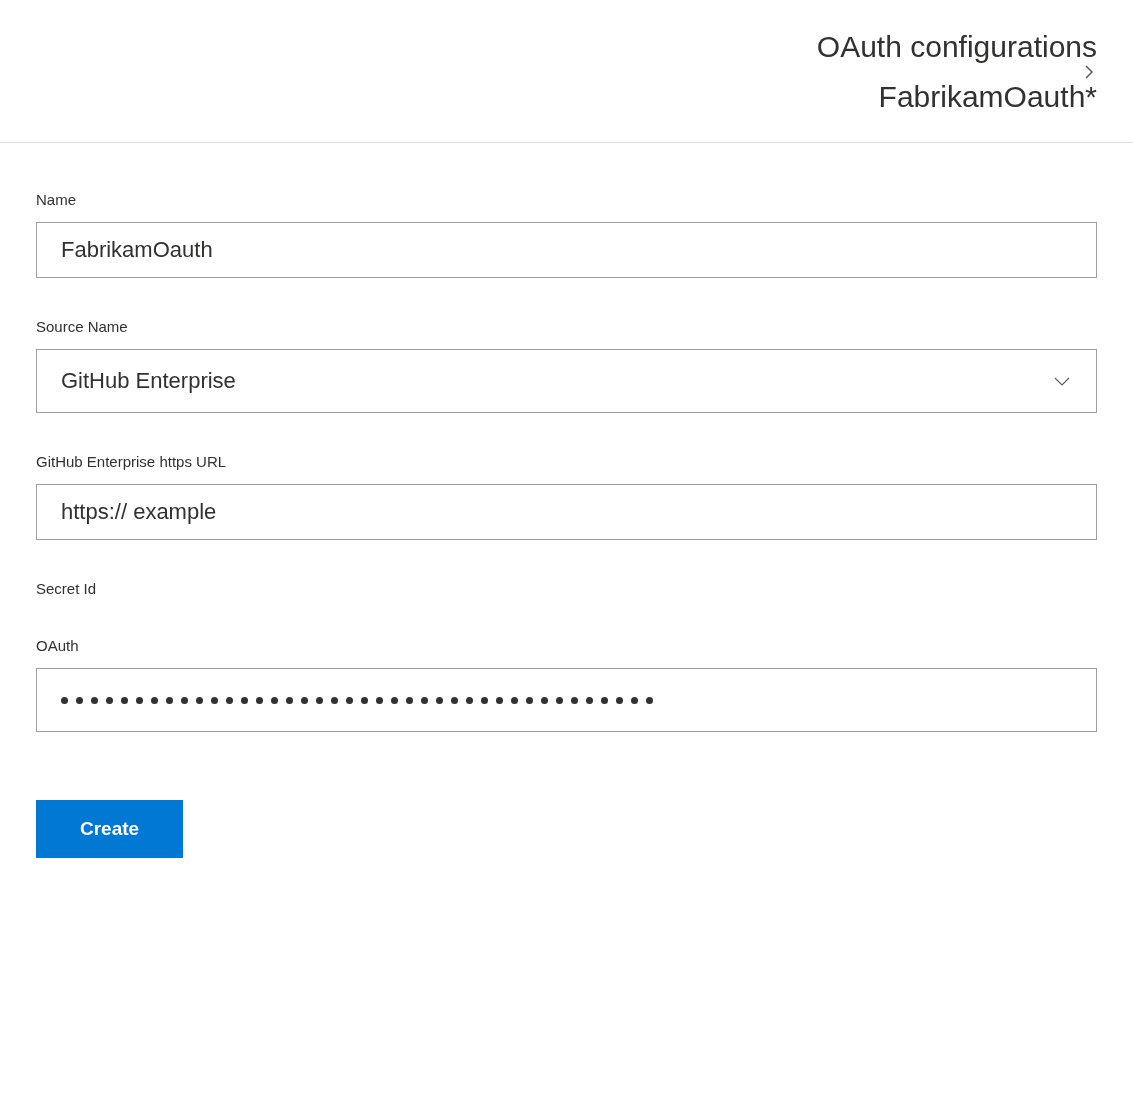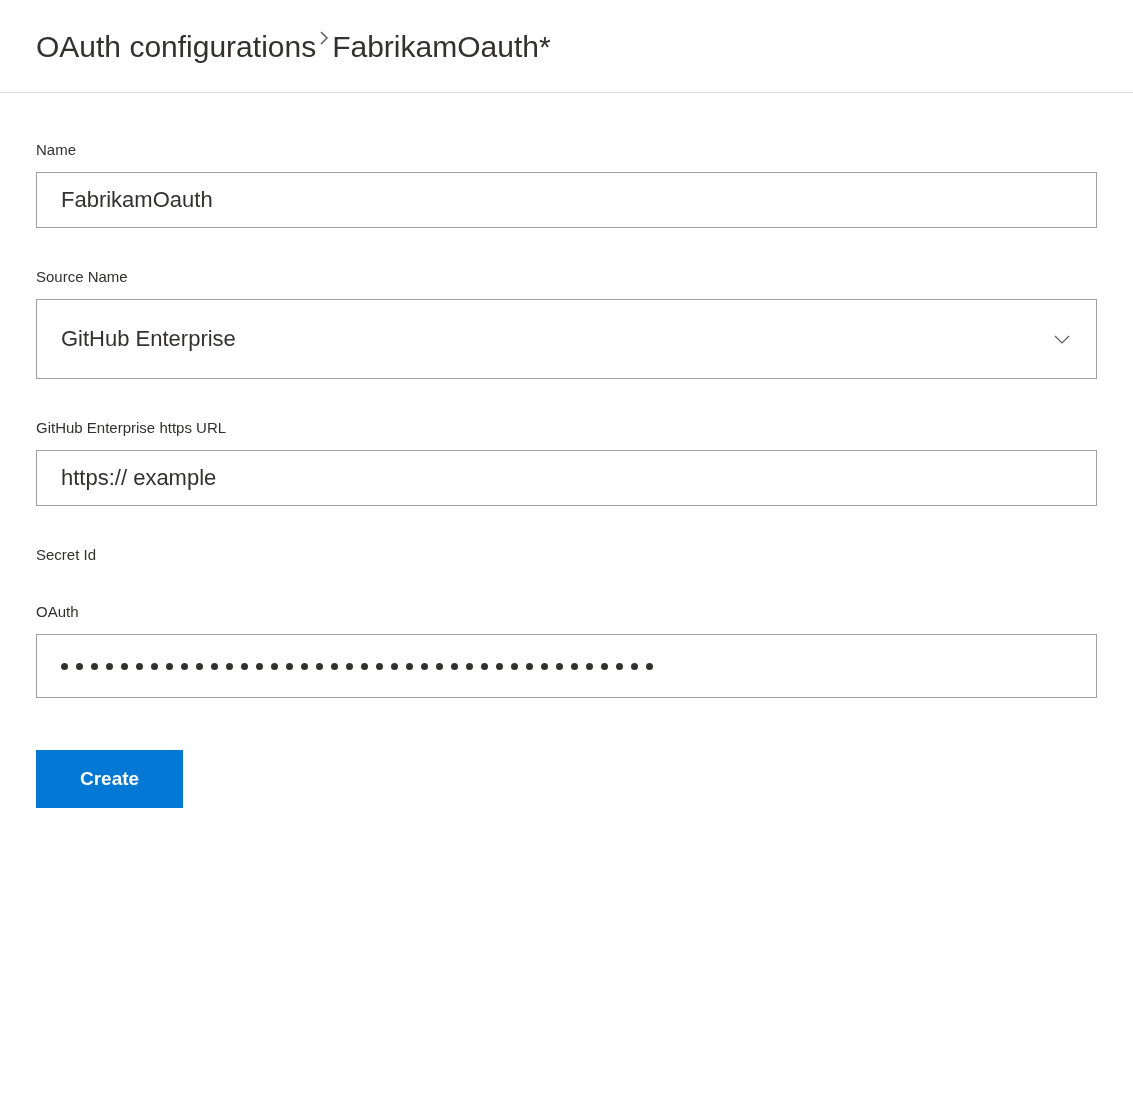--- a/index.html
+++ b/index.html
@@ -11,22 +11,23 @@
       font-family: 'Segoe UI', -apple-system, BlinkMacSystemFont, sans-serif;
       background: #ffffff;
       color: #323130;
       width: 1133px;
       height: 1115px;
     }
     .breadcrumb {
       padding: 30px 36px 28px 36px;
       border-bottom: 1px solid #e1dfdd;
       display: flex;
-      align-items: flex-start;
+      align-items: flex-end;
       gap: 0;
+      flex-direction: column;
     }
     .breadcrumb-item {
       font-size: 30px;
       font-weight: 400;
       color: #323130;
     }
     .breadcrumb-item.link {
       cursor: pointer;
     }
     .breadcrumb-separator {
@@ -63,21 +64,21 @@
       color: #323130;
       background: #ffffff;
       outline: none;
     }
     .select-wrapper {
       position: relative;
       width: 100%;
     }
     .select-input {
       width: 100%;
-      height: 80px;
+      height: 64px;
       border: 1px solid #a19f9d;
       padding: 0 24px;
       font-size: 22px;
       font-family: inherit;
       color: #323130;
       background: #ffffff;
       outline: none;
       cursor: pointer;
       display: flex;
       align-items: center;
@@ -120,21 +121,21 @@
     }
     .primary-button {
       background: #0078d4;
       color: #ffffff;
       border: none;
       padding: 18px 44px;
       font-size: 19px;
       font-weight: 600;
       font-family: inherit;
       cursor: pointer;
-      margin-top: 12px;
+      margin-top: 28px;
     }
   </style>
 </head>
 <body>
 
 <div class="breadcrumb">
   <span class="breadcrumb-item link">OAuth configurations</span>
   <span class="breadcrumb-separator">
     <svg viewBox="0 0 16 16">
         <path d="M5 2 L11 8 L5 14"></path>

